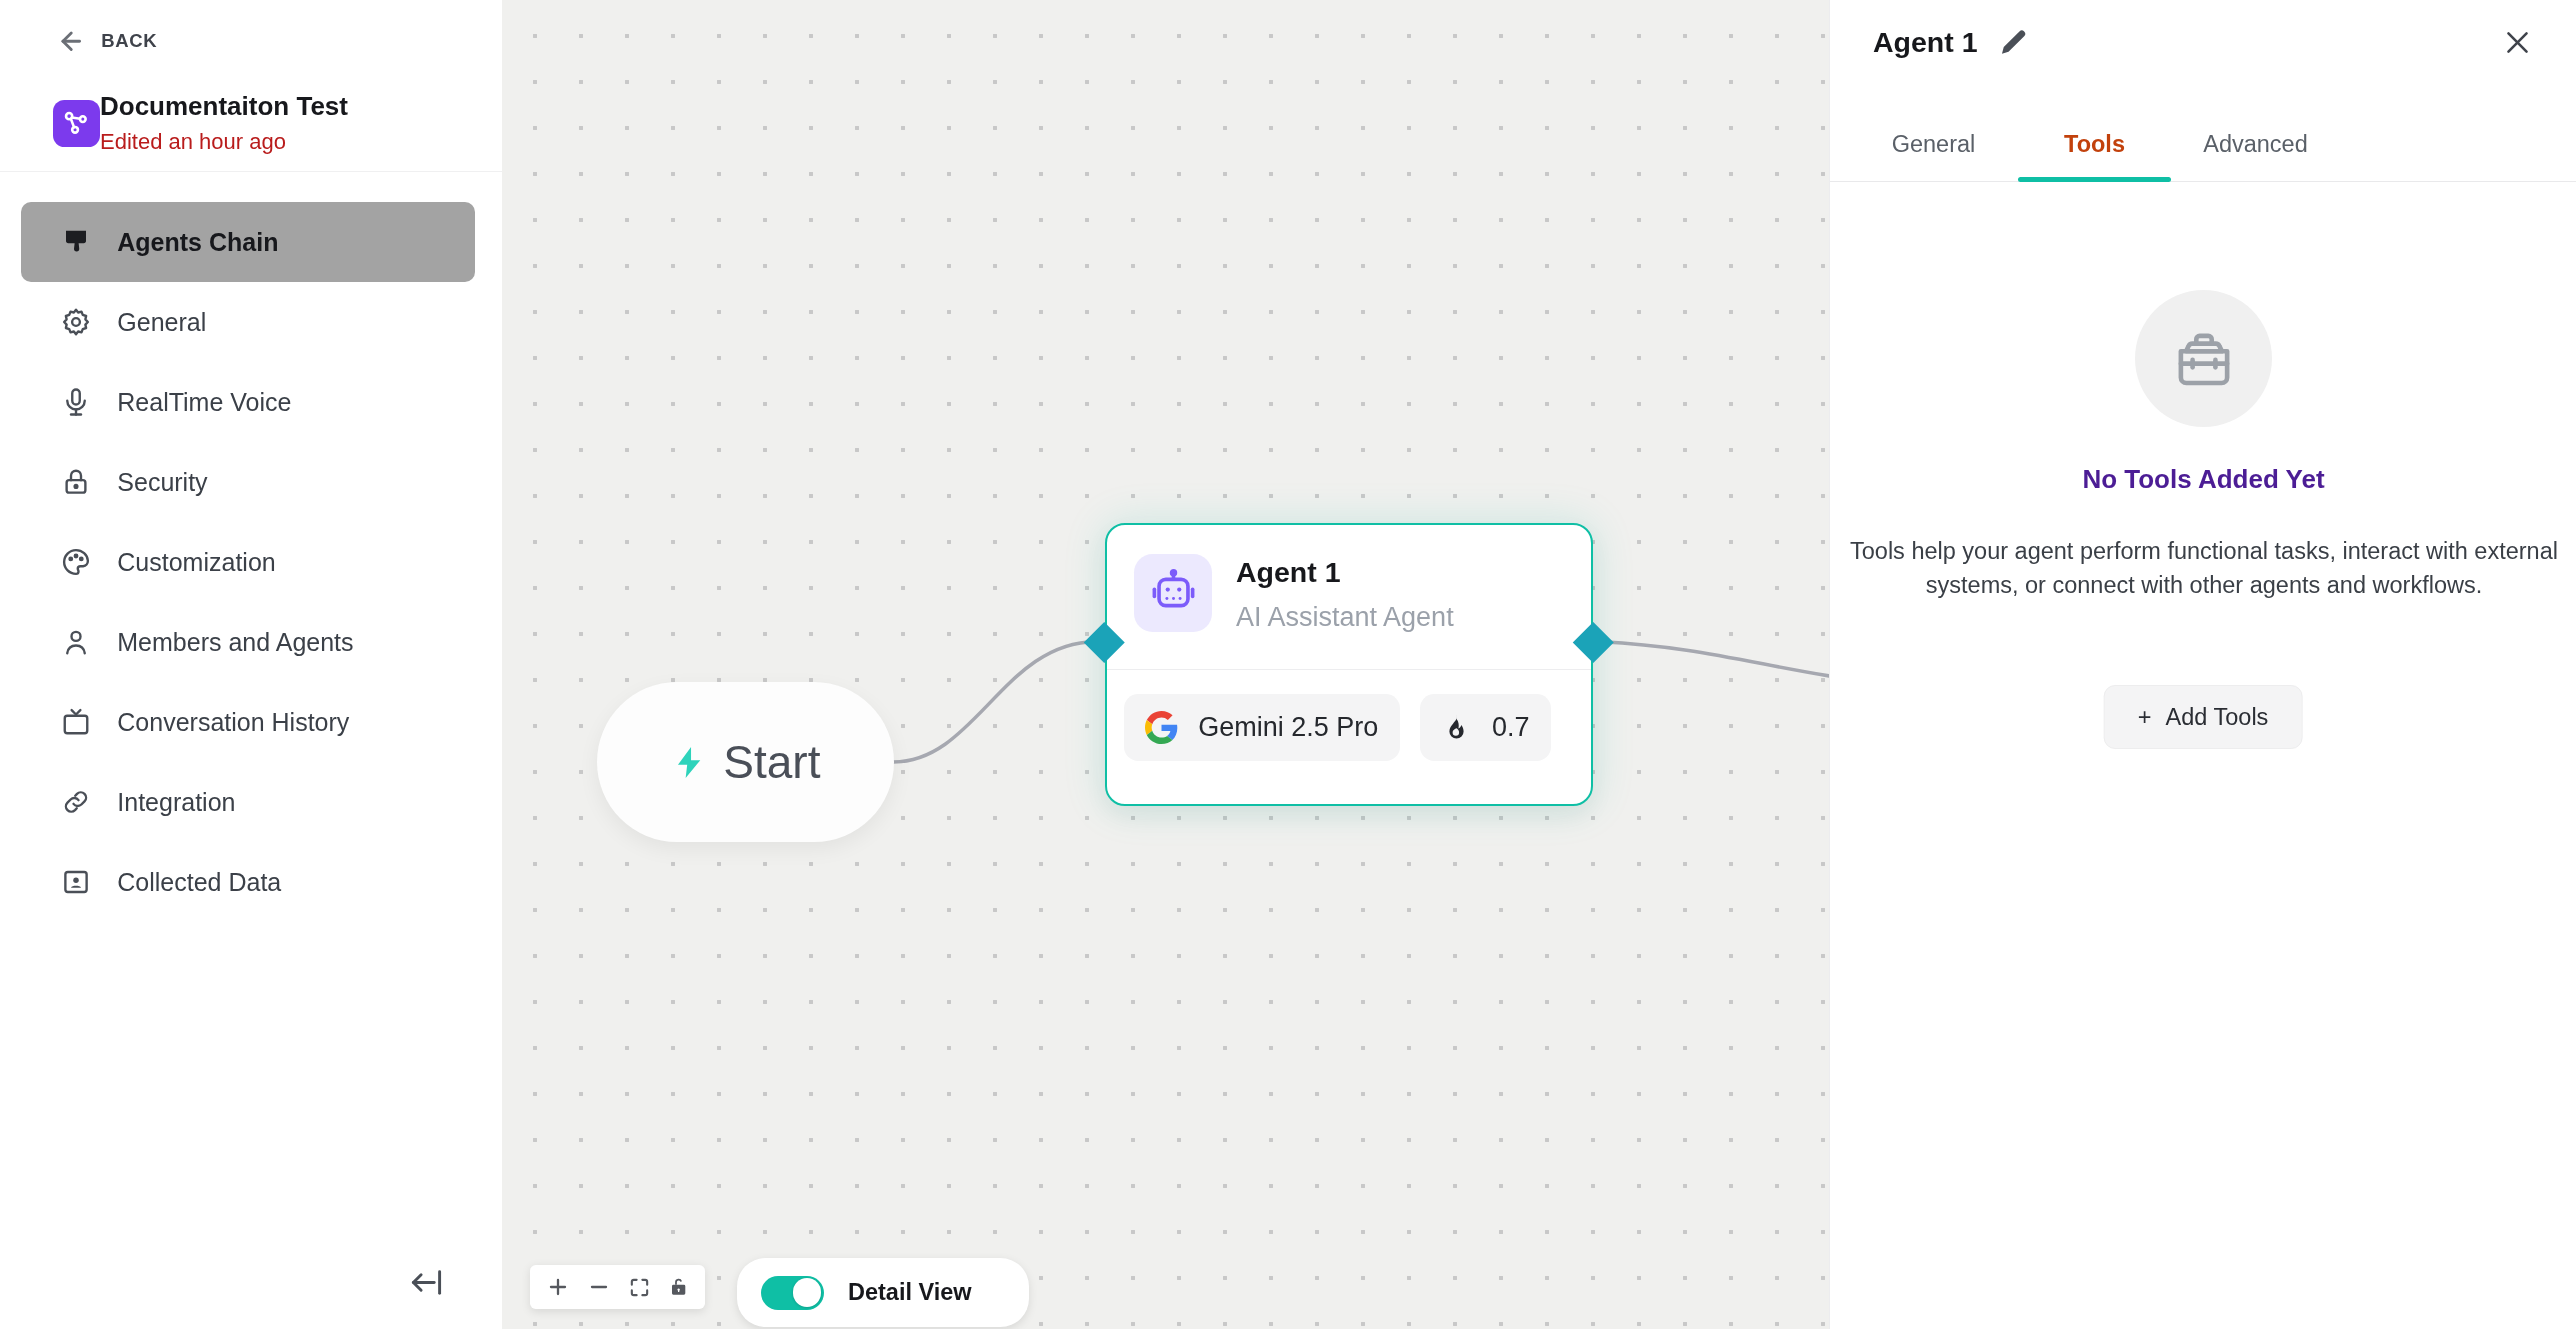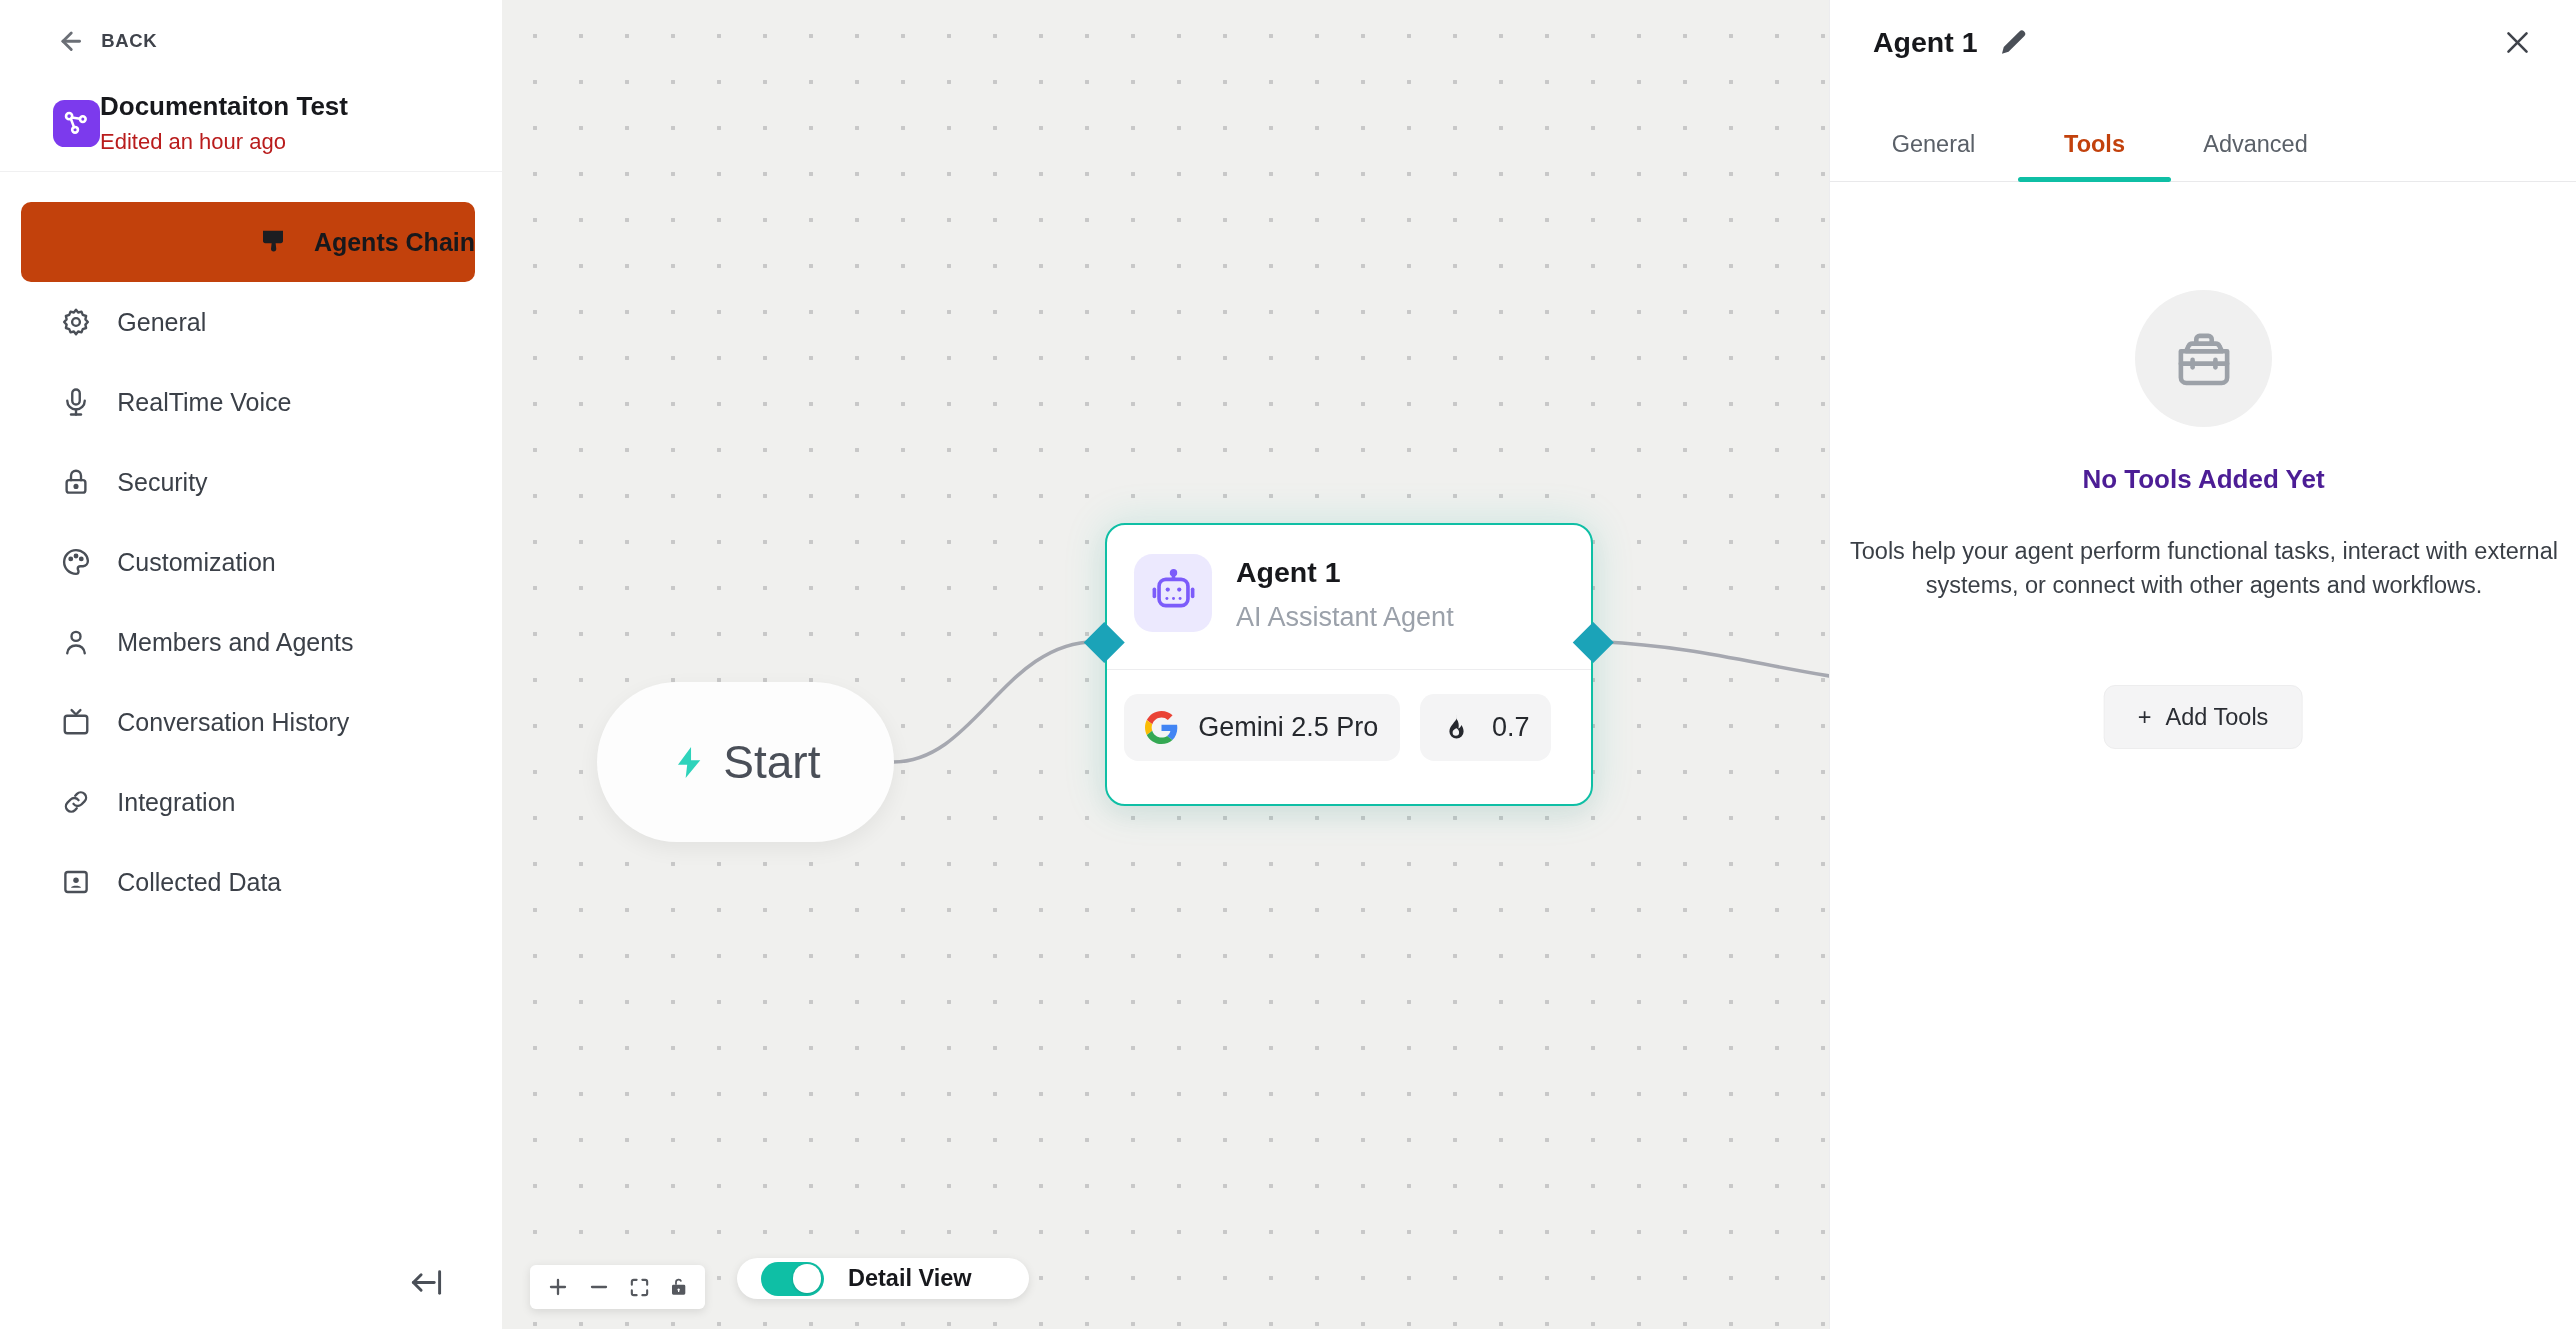--- a/index.html
+++ b/index.html
@@ -17,21 +17,21 @@
   .ws-icon { width:47px; height:47px; border-radius:11.4px; background:#7c3aed;
              display:flex; align-items:center; justify-content:center; flex:0 0 auto; }
   .ws-title { font-size:26px; font-weight:bold; color:#17181c; }
   .ws-sub { font-size:22px; color:#b91c1c; margin-top:7.1px; }
   .sb-divider { position:absolute; left:0; top:171px; width:502px; height:1.4px; background:#f0f0f1; }
   .nav { position:absolute; left:0; top:202px; width:502px; }
   .nav-item { position:relative; height:80px; margin:0 27px 0 21.3px; display:flex;
               align-items:center; gap:26px; padding-left:40px; border-radius:10px;
               color:#3b4048; cursor:pointer; }
   .nav-item .lbl { font-size:25px; }
-  .nav-item.active { background:#c2410c;justify-content:flex-end; }
+  .nav-item.active { background:#a3a3a3; }
   .nav-item.active .lbl { font-weight:bold; color:#17181c; }
   .nav-item svg { flex:0 0 auto; }
   .collapse-btn { position:absolute; right:57px; bottom:28.5px; width:37px; height:37px;
                   cursor:pointer; }
 
   
   .canvas { position:absolute; left:502px; top:0; width:1327px; height:1329px;
             background-color:#f0f0ee;
             background-image:radial-gradient(circle, #c8c8c8 2.1px, transparent 2.5px);
             background-size:46px 46px; background-position:10px 13px; }
@@ -57,21 +57,21 @@
   .badge .btxt { font-size:27px; color:#25282d; font-weight:500; }
   .handle { position:absolute; width:28.5px; height:28.5px; background:#1ba3b8;
             transform:rotate(45deg); z-index:3; cursor:crosshair; }
   .handle.left  { left:588px; top:628px; }
   .handle.right { left:1077px; top:628px; }
   .zoom-box { position:absolute; left:28px; top:1265px; width:175px; height:44px;
               background:#fff; border-radius:5.7px; box-shadow:0 2.8px 10px rgba(0,0,0,0.10);
               display:flex; align-items:center; justify-content:space-between;
               padding:0 15.7px; z-index:4; }
   .zoom-box .zbtn { display:flex; align-items:center; justify-content:center; cursor:pointer; }
-  .detail-pill { position:absolute; left:235px; top:1258px; width:292px; height:41px;
+  .detail-pill { position:absolute; left:235px; top:1258px; width:292px; height:69px;
                  background:#fff; border-radius:28.5px; box-shadow:0 2.8px 10px rgba(0,0,0,0.10);
                  display:flex; align-items:center; gap:24px; padding:16px 24px; z-index:4; }
   .toggle { width:63px; height:34px; border-radius:17px; background:#0fbfa5; position:relative;
             flex:0 0 auto; cursor:pointer; }
   .toggle .knob { position:absolute; right:2.8px; top:2.8px; width:28.5px; height:28.5px;
                   border-radius:50%; background:#fff; box-shadow:0 0.7px 2.8px rgba(0,0,0,0.2); }
   .detail-pill .lbl { font-size:23.5px; font-weight:bold; color:#17181c; }
 
   
   .panel { position:absolute; left:1829px; top:0; width:747px; height:1329px; background:#fff;

